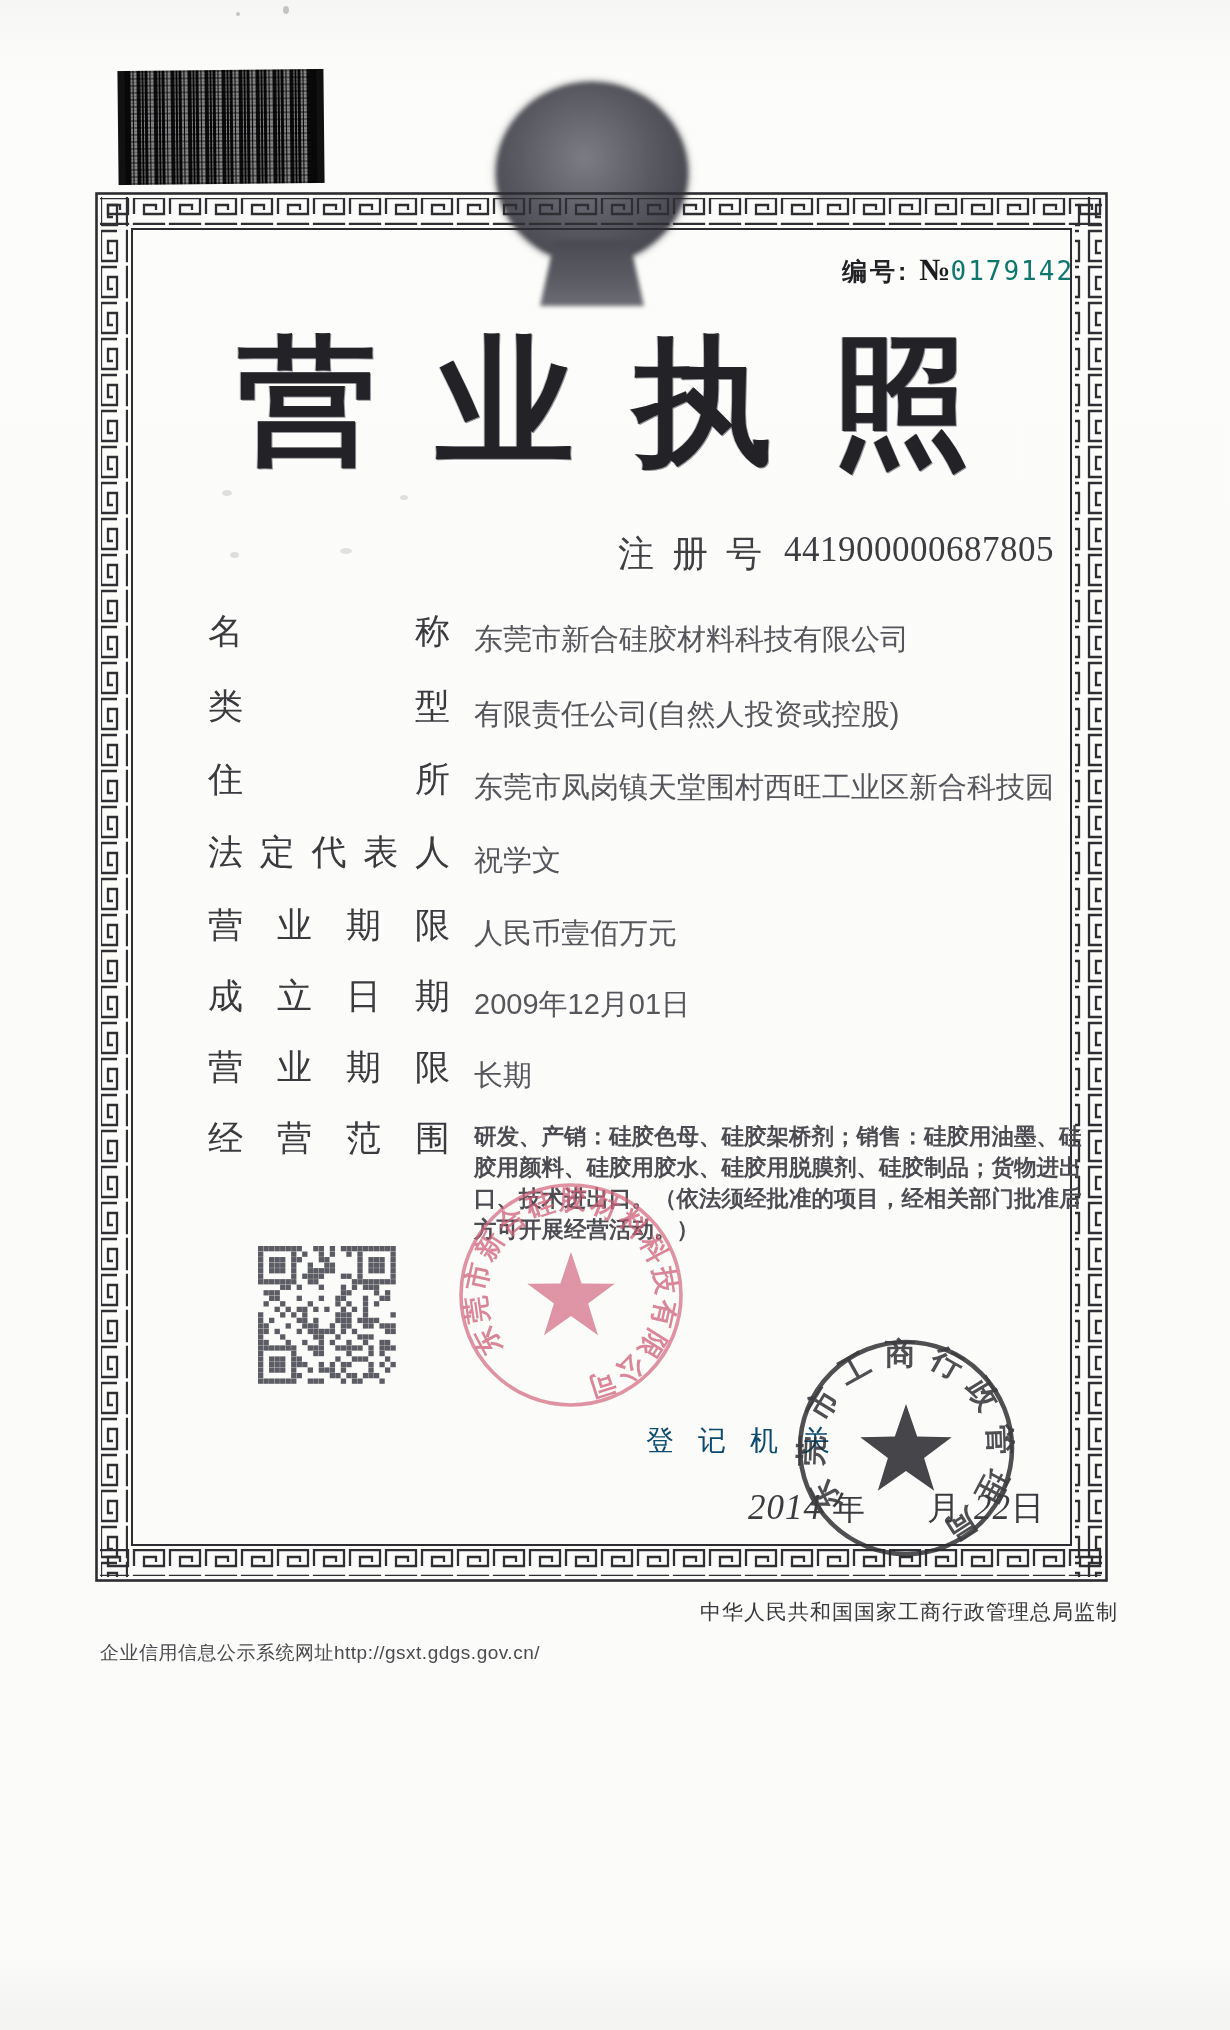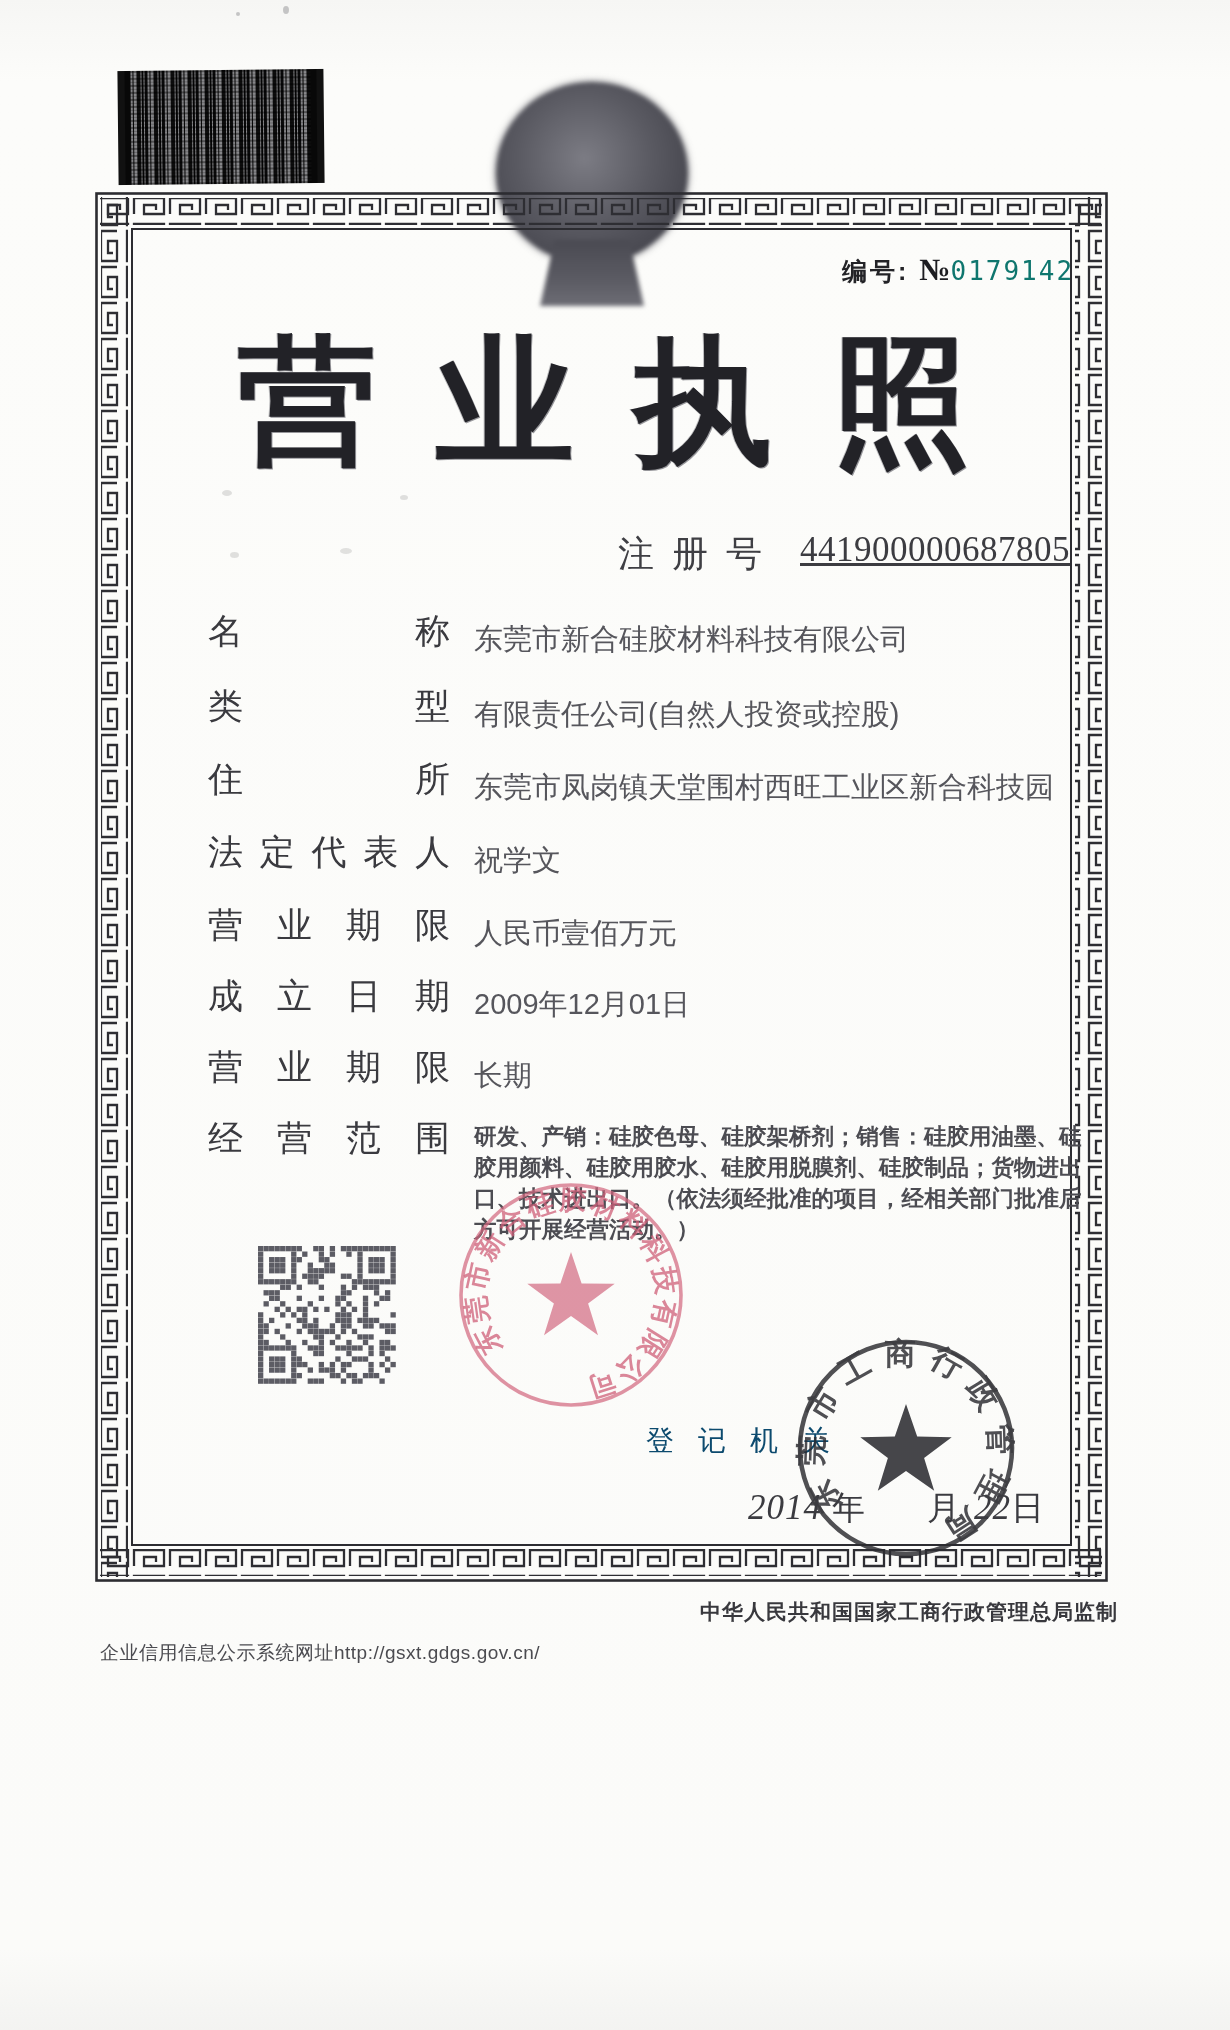--- a/index.html
+++ b/index.html
@@ -52,21 +52,21 @@
   .title{
     position:absolute;left:238px;top:322px;width:732px;display:flex;justify-content:space-between;
     font-size:138px;line-height:1.15;font-weight:900;color:#26262b;
     text-shadow:1px 1px 0 rgba(70,70,78,.55), -1px 0 0 rgba(70,70,78,.35);
     filter:contrast(1.05);
   }
 
   
   .regline{position:absolute;left:618px;top:530px;display:flex;align-items:flex-start;white-space:nowrap;}
   .regline .reglabel{font-size:36px;color:#3f3f44;letter-spacing:18px;font-weight:500;}
-  .regline .regnum{font-family:"Liberation Serif","DejaVu Serif",serif;font-size:35px;color:#3c3c41;letter-spacing:.5px;margin-left:20px;text-decoration:underline;}
+  .regline .regnum{font-family:"Liberation Serif","DejaVu Serif",serif;font-size:35px;color:#3c3c41;letter-spacing:.5px;margin-left:4px;}
 
   
   .row{position:absolute;left:208px;width:880px;}
   .flabel{
     position:absolute;left:0;top:0;width:242px;
     font-size:35px;font-weight:500;color:#3a3a3f;line-height:1.1;
     text-align:justify;text-align-last:justify;text-justify:inter-ideograph;
   }
   .fvalue{position:absolute;left:266px;top:8px;width:614px;font-size:29px;color:#56565c;line-height:1.32;}
   .row.scope .fvalue{font-size:22.5px;color:#4c4c52;top:2px;line-height:1.38;font-weight:700;}
@@ -81,21 +81,21 @@
   
   .registrar{position:absolute;left:606px;top:1422px;font-size:28px;color:#0c4a6e;font-weight:500;letter-spacing:24px;white-space:nowrap;margin-left:40px;}
   .dateline{position:absolute;left:748px;top:1486px;display:flex;align-items:baseline;white-space:nowrap;font-size:33px;color:#3b3b40;}
   .dateline .digits{font-family:"Liberation Serif","DejaVu Serif",serif;font-size:35px;letter-spacing:1px;font-style:italic;}
   .dateline .u1{margin-left:10px;}
   .dateline .u2{margin-left:62px;}
   .dateline .dday{margin-left:14px;}
 
   
   .footer-left{position:absolute;left:100px;top:1600px;font-size:19px;color:#4b4b50;letter-spacing:.5px;margin-top:40px;}
-  .footer-right{position:absolute;right:112px;top:1598px;font-size:21px;color:#38383d;letter-spacing:1px;font-weight:700;}
+  .footer-right{position:absolute;right:112px;top:1598px;font-size:21px;color:#38383d;letter-spacing:1px;font-weight:400;}
 </style>
 </head>
 <body>
 
 <div class="page">
 
   <div class="speck" style="left:283px;top:6px;width:6px;height:8px;"></div>
   <div class="speck" style="left:236px;top:12px;width:4px;height:4px;"></div>
   <div class="speck" style="left:222px;top:490px;width:10px;height:6px;opacity:.3;"></div>
   <div class="speck" style="left:400px;top:495px;width:8px;height:5px;opacity:.3;"></div>

